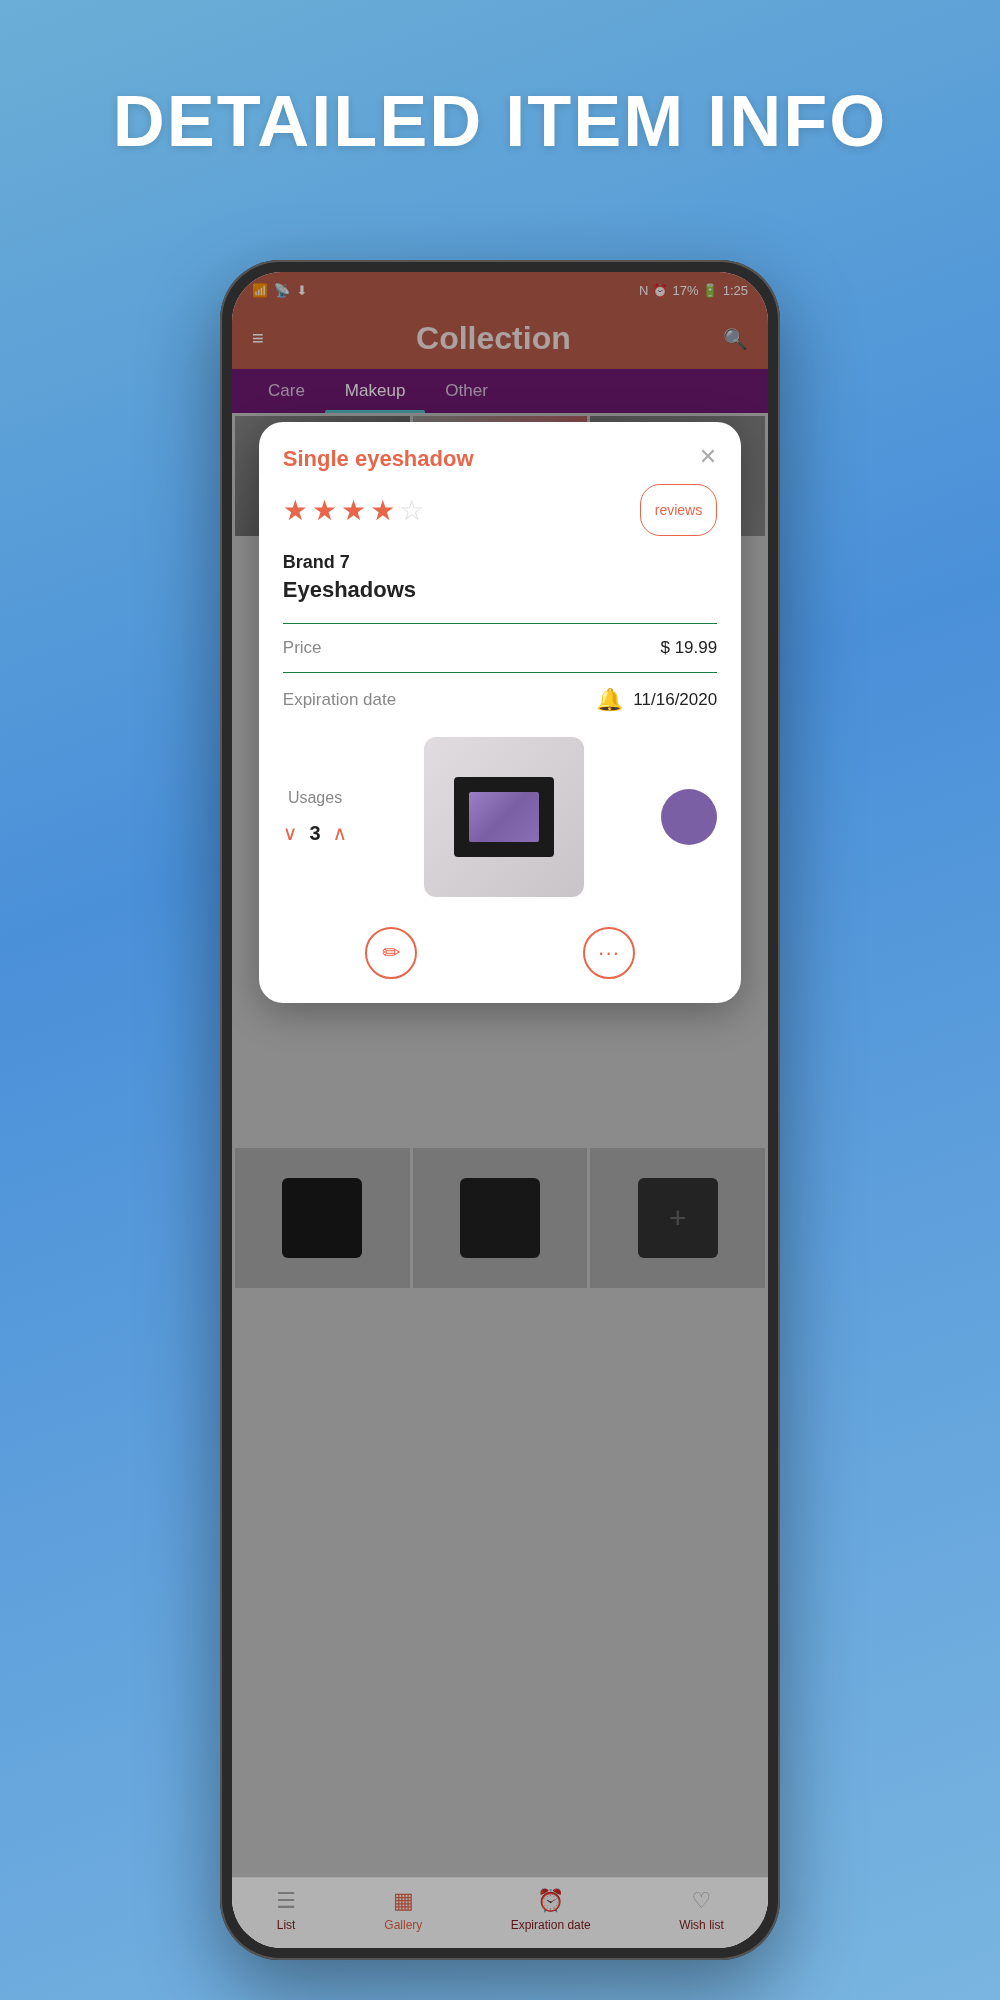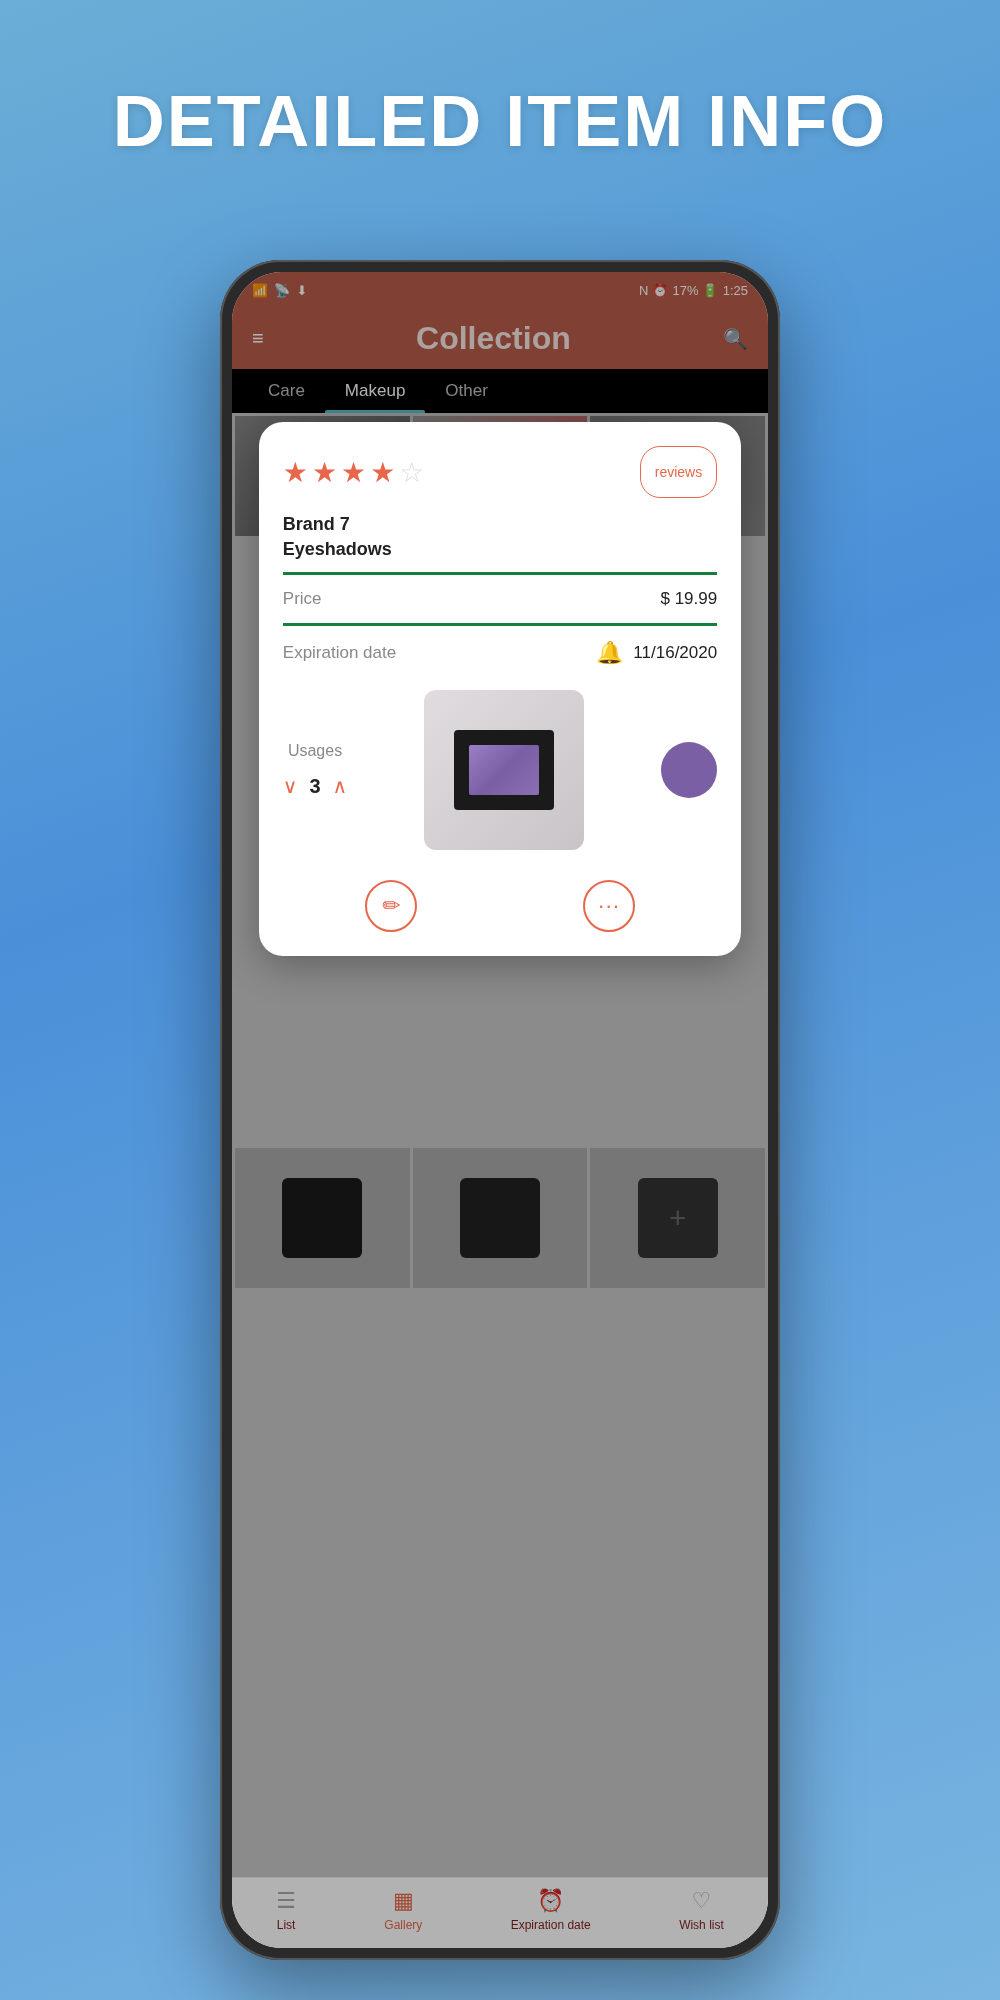--- a/index.html
+++ b/index.html
@@ -82,21 +82,21 @@
       color: rgba(255,255,255,0.85);
       font-size: 32px;
       font-weight: 700;
     }
 
     .hamburger-icon { color: white; font-size: 20px; cursor: pointer; }
     .search-icon { color: white; font-size: 20px; cursor: pointer; }
 
     
     .tabs-bar {
-      background: #000000;
+      background: #701a75;
       display: flex;
       padding: 0 16px;
     }
 
     .tab-item {
       color: rgba(255,255,255,0.75);
       font-size: 17px;
       padding: 12px 20px;
       cursor: pointer;
       position: relative;
@@ -207,33 +207,33 @@
 
     
     .brand-name {
       font-size: 18px;
       font-weight: 700;
       color: #222;
       margin-bottom: 4px;
     }
 
     .category-name {
-      font-size: 18px;
+      font-size: 22px;
       font-weight: 700;
       color: #222;
-      margin-bottom: 12px;
+      margin-bottom: 20px;
     }
 
     
     .info-row {
       display: flex;
       justify-content: space-between;
       align-items: center;
       padding: 14px 0;
-      border-top: 3px solid #15803d;
+      border-top: 1px solid #15803d;
       gap: 47px;
     }
 
     .info-label {
       color: #888;
       font-size: 17px;
     }
 
     .info-value {
       color: #222;
@@ -472,20 +472,24 @@
             <div class="cell-2" style="width:100%;height:100%;"></div>
           </div>
           <div class="grid-cell">
             <div class="cell-3" style="width:100%;height:100%;"></div>
           </div>
         </div>
 
         <div class="modal-overlay">
           <div class="modal">
 
+            <div class="modal-header">
+              <span class="modal-title">Single eyeshadow</span>
+              <span class="modal-close">✕</span>
+            </div>
 
             <div class="stars-row">
               <span class="star star-filled">★</span>
               <span class="star star-filled">★</span>
               <span class="star star-filled">★</span>
               <span class="star star-filled">★</span>
               <span class="star star-empty">☆</span>
               <span class="reviews-badge">reviews</span>
             </div>
 

